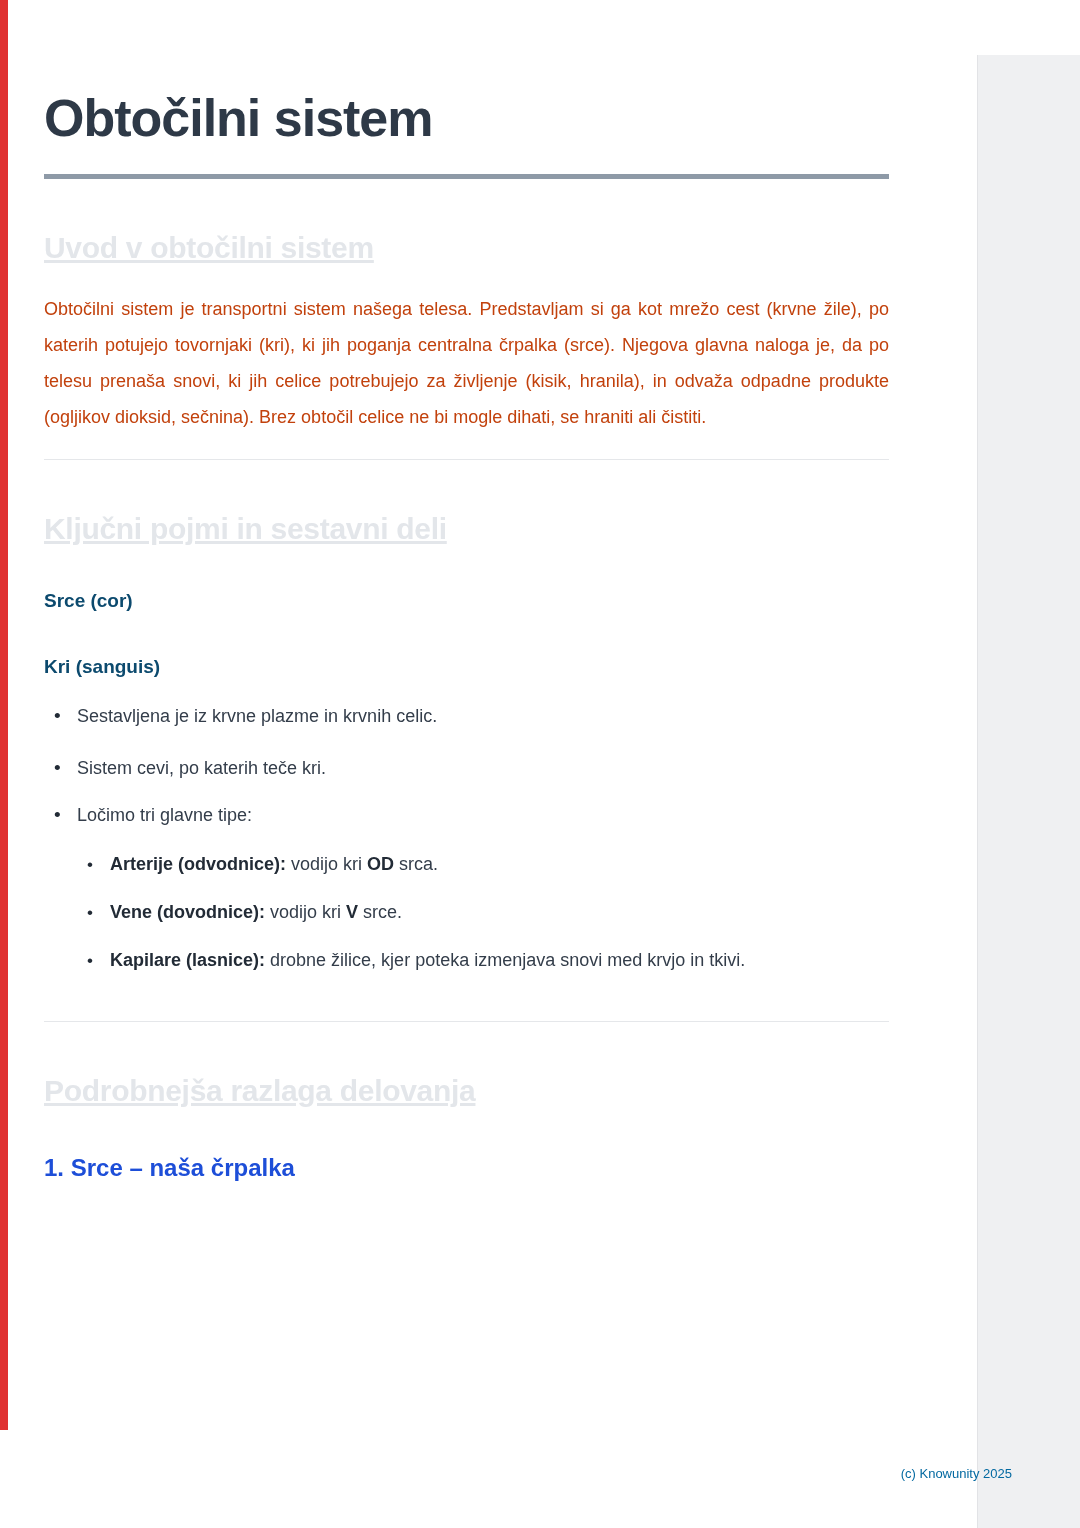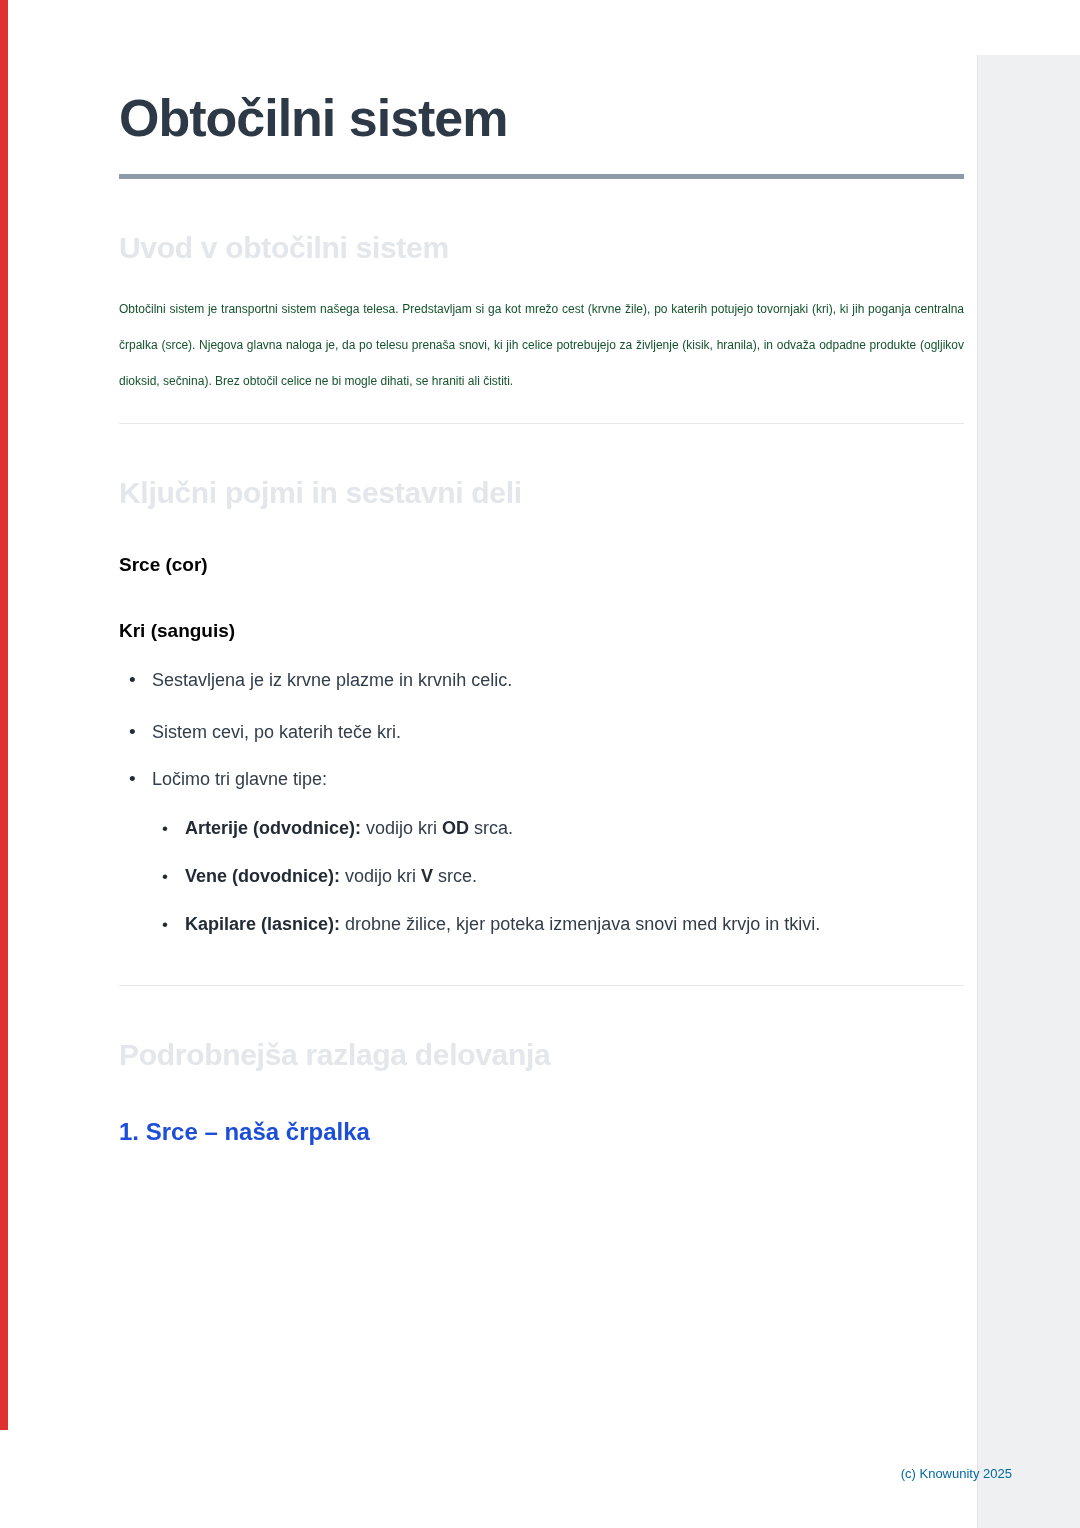--- a/index.html
+++ b/index.html
@@ -19,21 +19,21 @@
   }
   .edge-strip {
     position: absolute;
     right: 0; top: 55px; bottom: 0;
     width: 103px;
     background: #eff0f2;
     border-left: 1px solid #e2e3e6;
   }
   .content {
     position: relative;
-    margin-left: 119px;
+    margin-left: 44px;
     width: 845px;
     padding-top: 88px;
     z-index: 1;
   }
   h1.page-title {
     font-size: 52px;
     font-weight: 800;
     letter-spacing: -1px;
     color: #2e3947;
   }
@@ -41,38 +41,39 @@
     margin-top: 26px;
     height: 5px;
     background: #8e9aa7;
   }
   h2.faint {
     margin-top: 52px;
     font-size: 30px;
     font-weight: 700;
     color: #e3e6ea;
     letter-spacing: -0.3px;
+    text-decoration: underline;
   }
   p.body-text {
     margin-top: 26px;
-    font-size: 12px;
+    font-size: 18px;
     line-height: 36px;
     text-align: justify;
-    color: #14532d;
+    color: #c2410c;
   }
   hr.divider {
     border: none;
     border-top: 1px solid #e5e7ea;
     margin-top: 24px;
   }
   h3.subhead {
     margin-top: 44px;
     font-size: 19px;
     font-weight: 700;
-    color: #000000;
+    color: #0c4a6e;
   }
   ul.bullets {
     list-style: none;
     margin-top: 24px;
   }
   ul.bullets > li {
     position: relative;
     padding-left: 33px;
     font-size: 18px;
     line-height: 28px;

